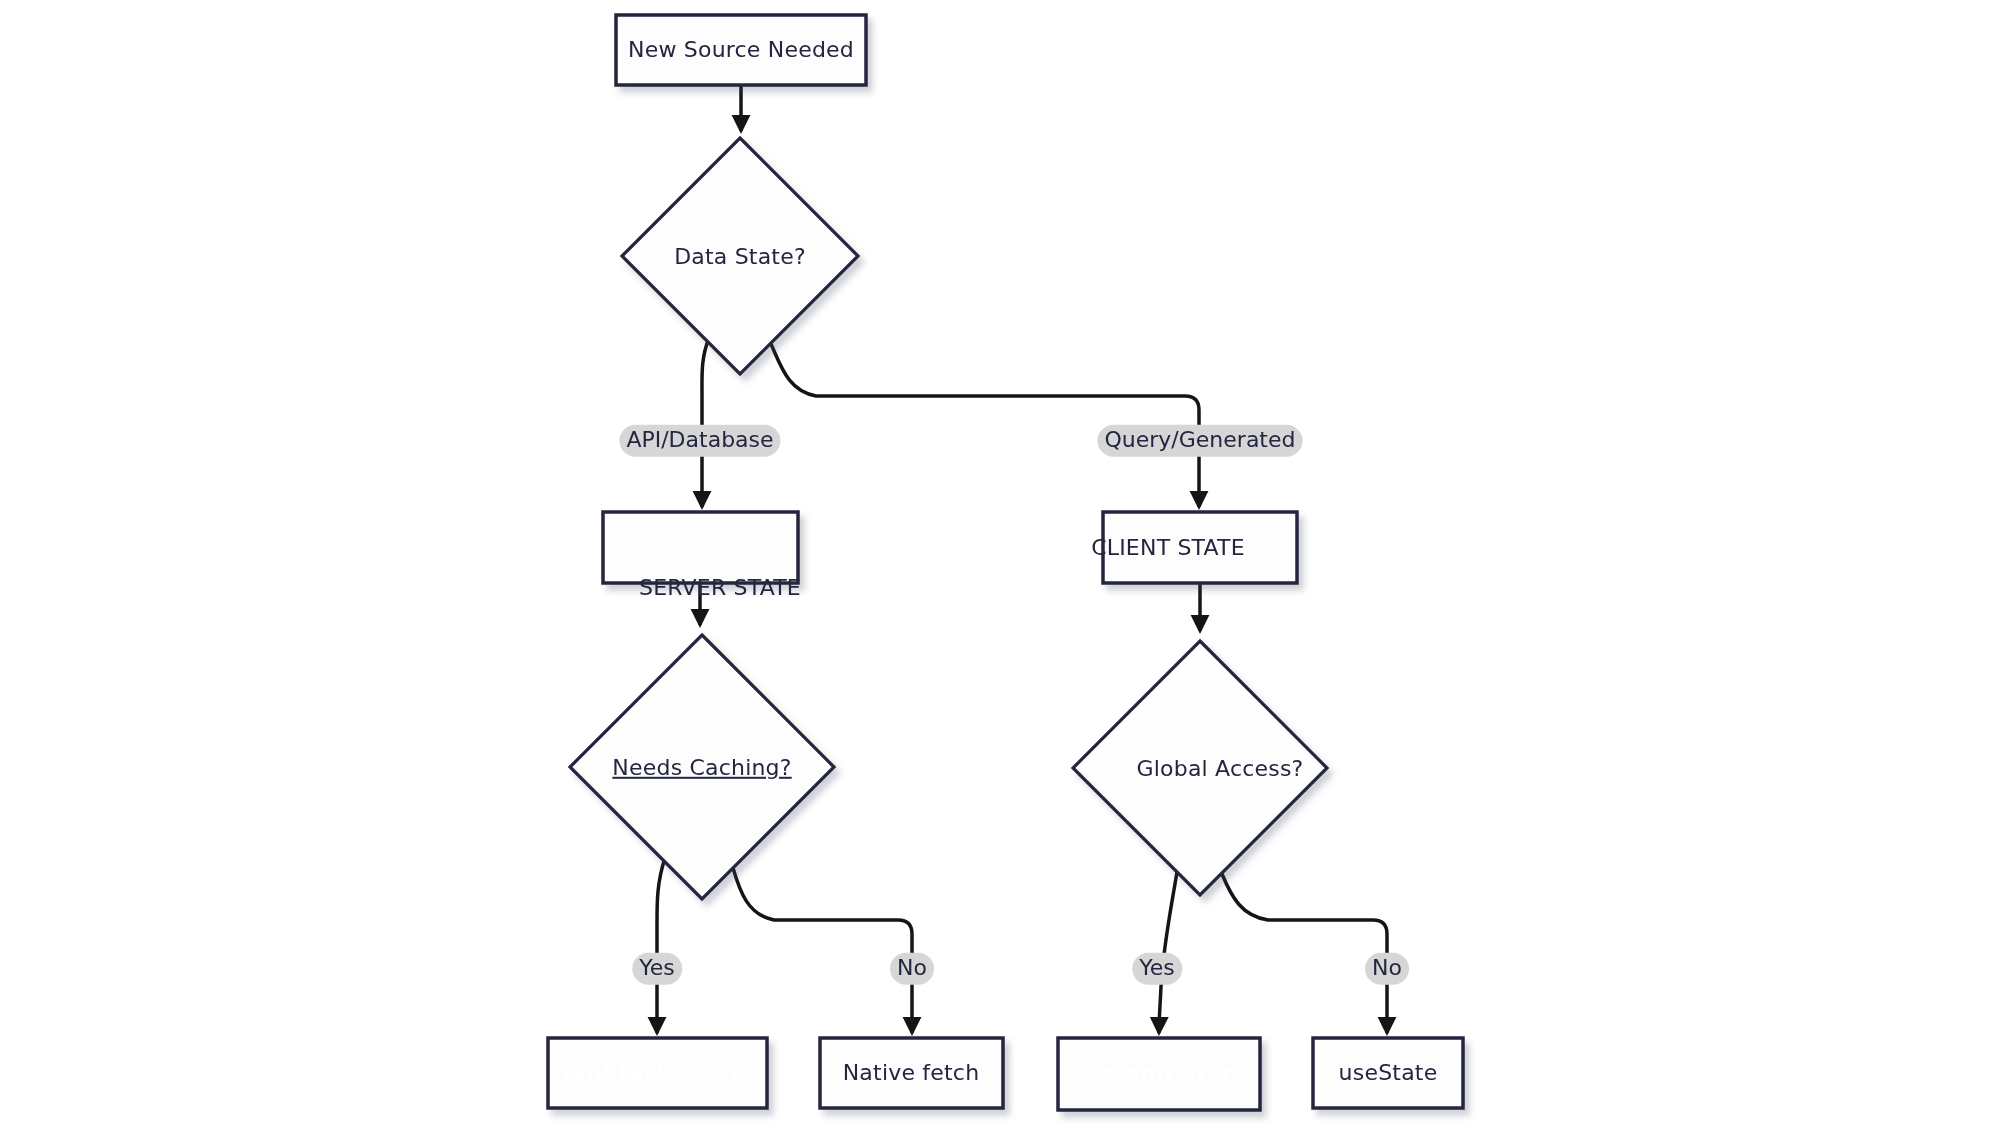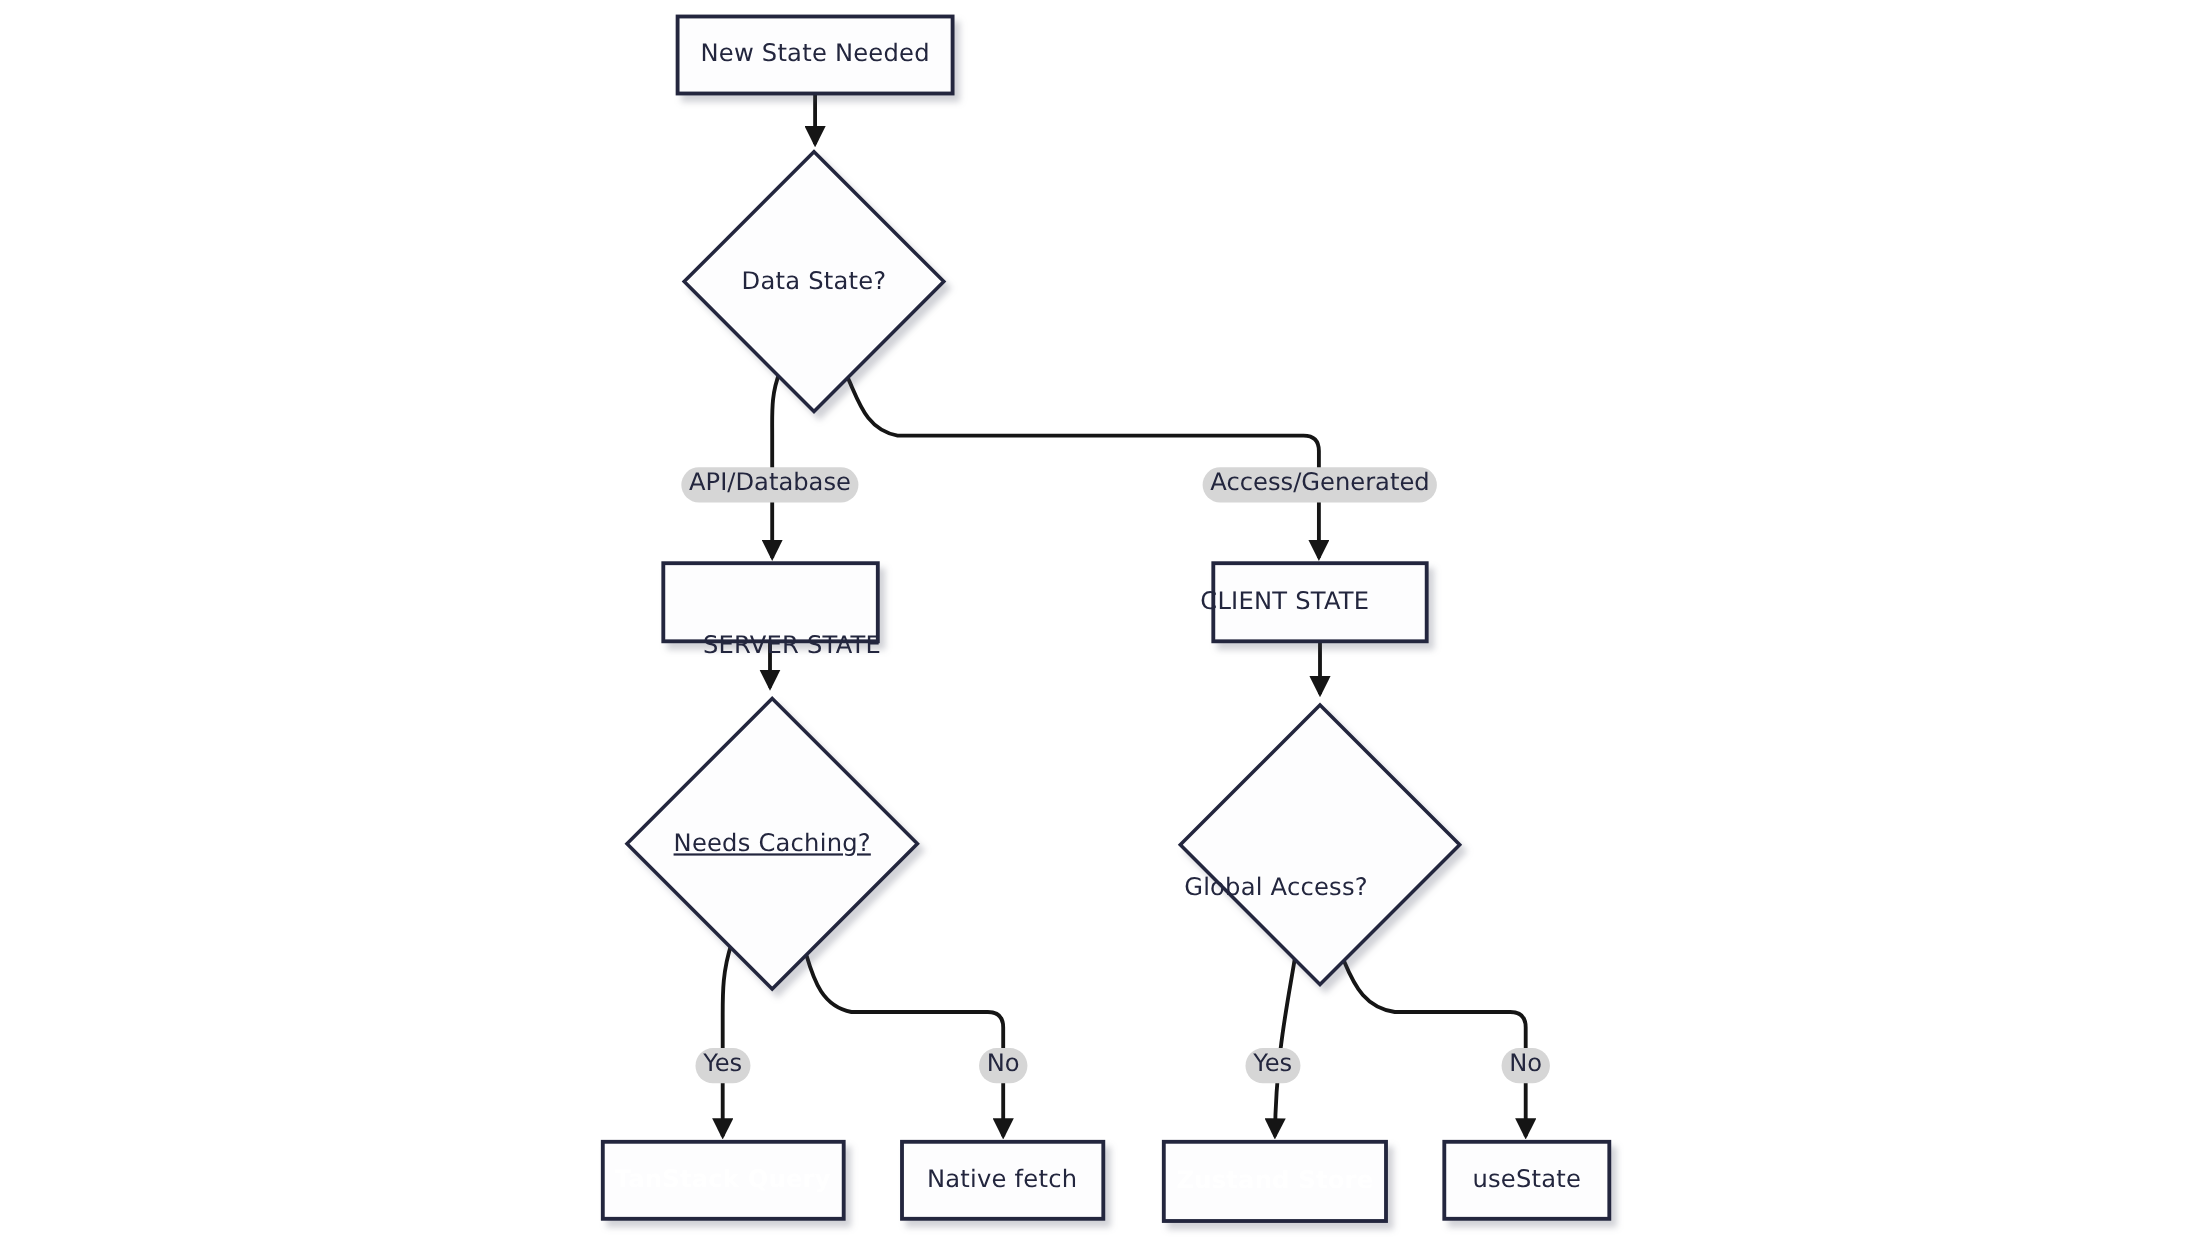--- a/index.html
+++ b/index.html
@@ -92,31 +92,31 @@
       <rect class="shape" x="1103" y="512" width="194" height="71"></rect>
       <polygon class="shape diamond" points="702,635 834,767 702,899 570,767"></polygon>
       <polygon class="shape diamond" points="1200,641 1327,768 1200,895 1073,768"></polygon>
       <rect class="shape" x="548" y="1038" width="219" height="70" fill="#49a3ee"></rect>
       <rect class="shape" x="820" y="1038" width="183" height="70"></rect>
       <rect class="shape" x="1058" y="1038" width="202" height="72" fill="#4fca6b"></rect>
       <rect class="shape" x="1313" y="1038" width="150" height="70"></rect>
     </g>
   </svg>
 
-  <div class="node-label" style="left:741px; top:50px;">New State Needed</div>
+  <div class="node-label" style="left:741px; top:50px;">New Source Needed</div>
   <div class="node-label" style="left:740px; top:257px;">Data State?</div>
   <div class="node-label" style="left:720px; top:548px;margin-top:40px;">SERVER STATE</div>
   <div class="node-label" style="left:1168px; top:548px;">CLIENT STATE</div>
   <div class="node-label" style="left:702px; top:768px;text-decoration:underline;">Needs Caching?</div>
-  <div class="node-label" style="left:1160px; top:769px;margin-top:39px;">Global Access?</div>
+  <div class="node-label" style="left:1220px; top:769px;">Global Access?</div>
   <div class="node-label leaf-label" style="left:657px; top:1073px;">TanStack Query</div>
   <div class="node-label" style="left:911px; top:1073px;">Native fetch</div>
   <div class="node-label leaf-label" style="left:1159px; top:1074px;">Zustand Store</div>
   <div class="node-label" style="left:1388px; top:1073px;">useState</div>
 
   <div class="edge-label" style="left:700px; top:441px;">API/Database</div>
-  <div class="edge-label" style="left:1200px; top:441px;">Access/Generated</div>
+  <div class="edge-label" style="left:1200px; top:441px;">Query/Generated</div>
   <div class="edge-label" style="left:657px; top:969px;">Yes</div>
   <div class="edge-label" style="left:912px; top:969px;">No</div>
   <div class="edge-label" style="left:1157px; top:969px;">Yes</div>
   <div class="edge-label" style="left:1387px; top:969px;">No</div>
 
 </div>
 
 </body></html>

